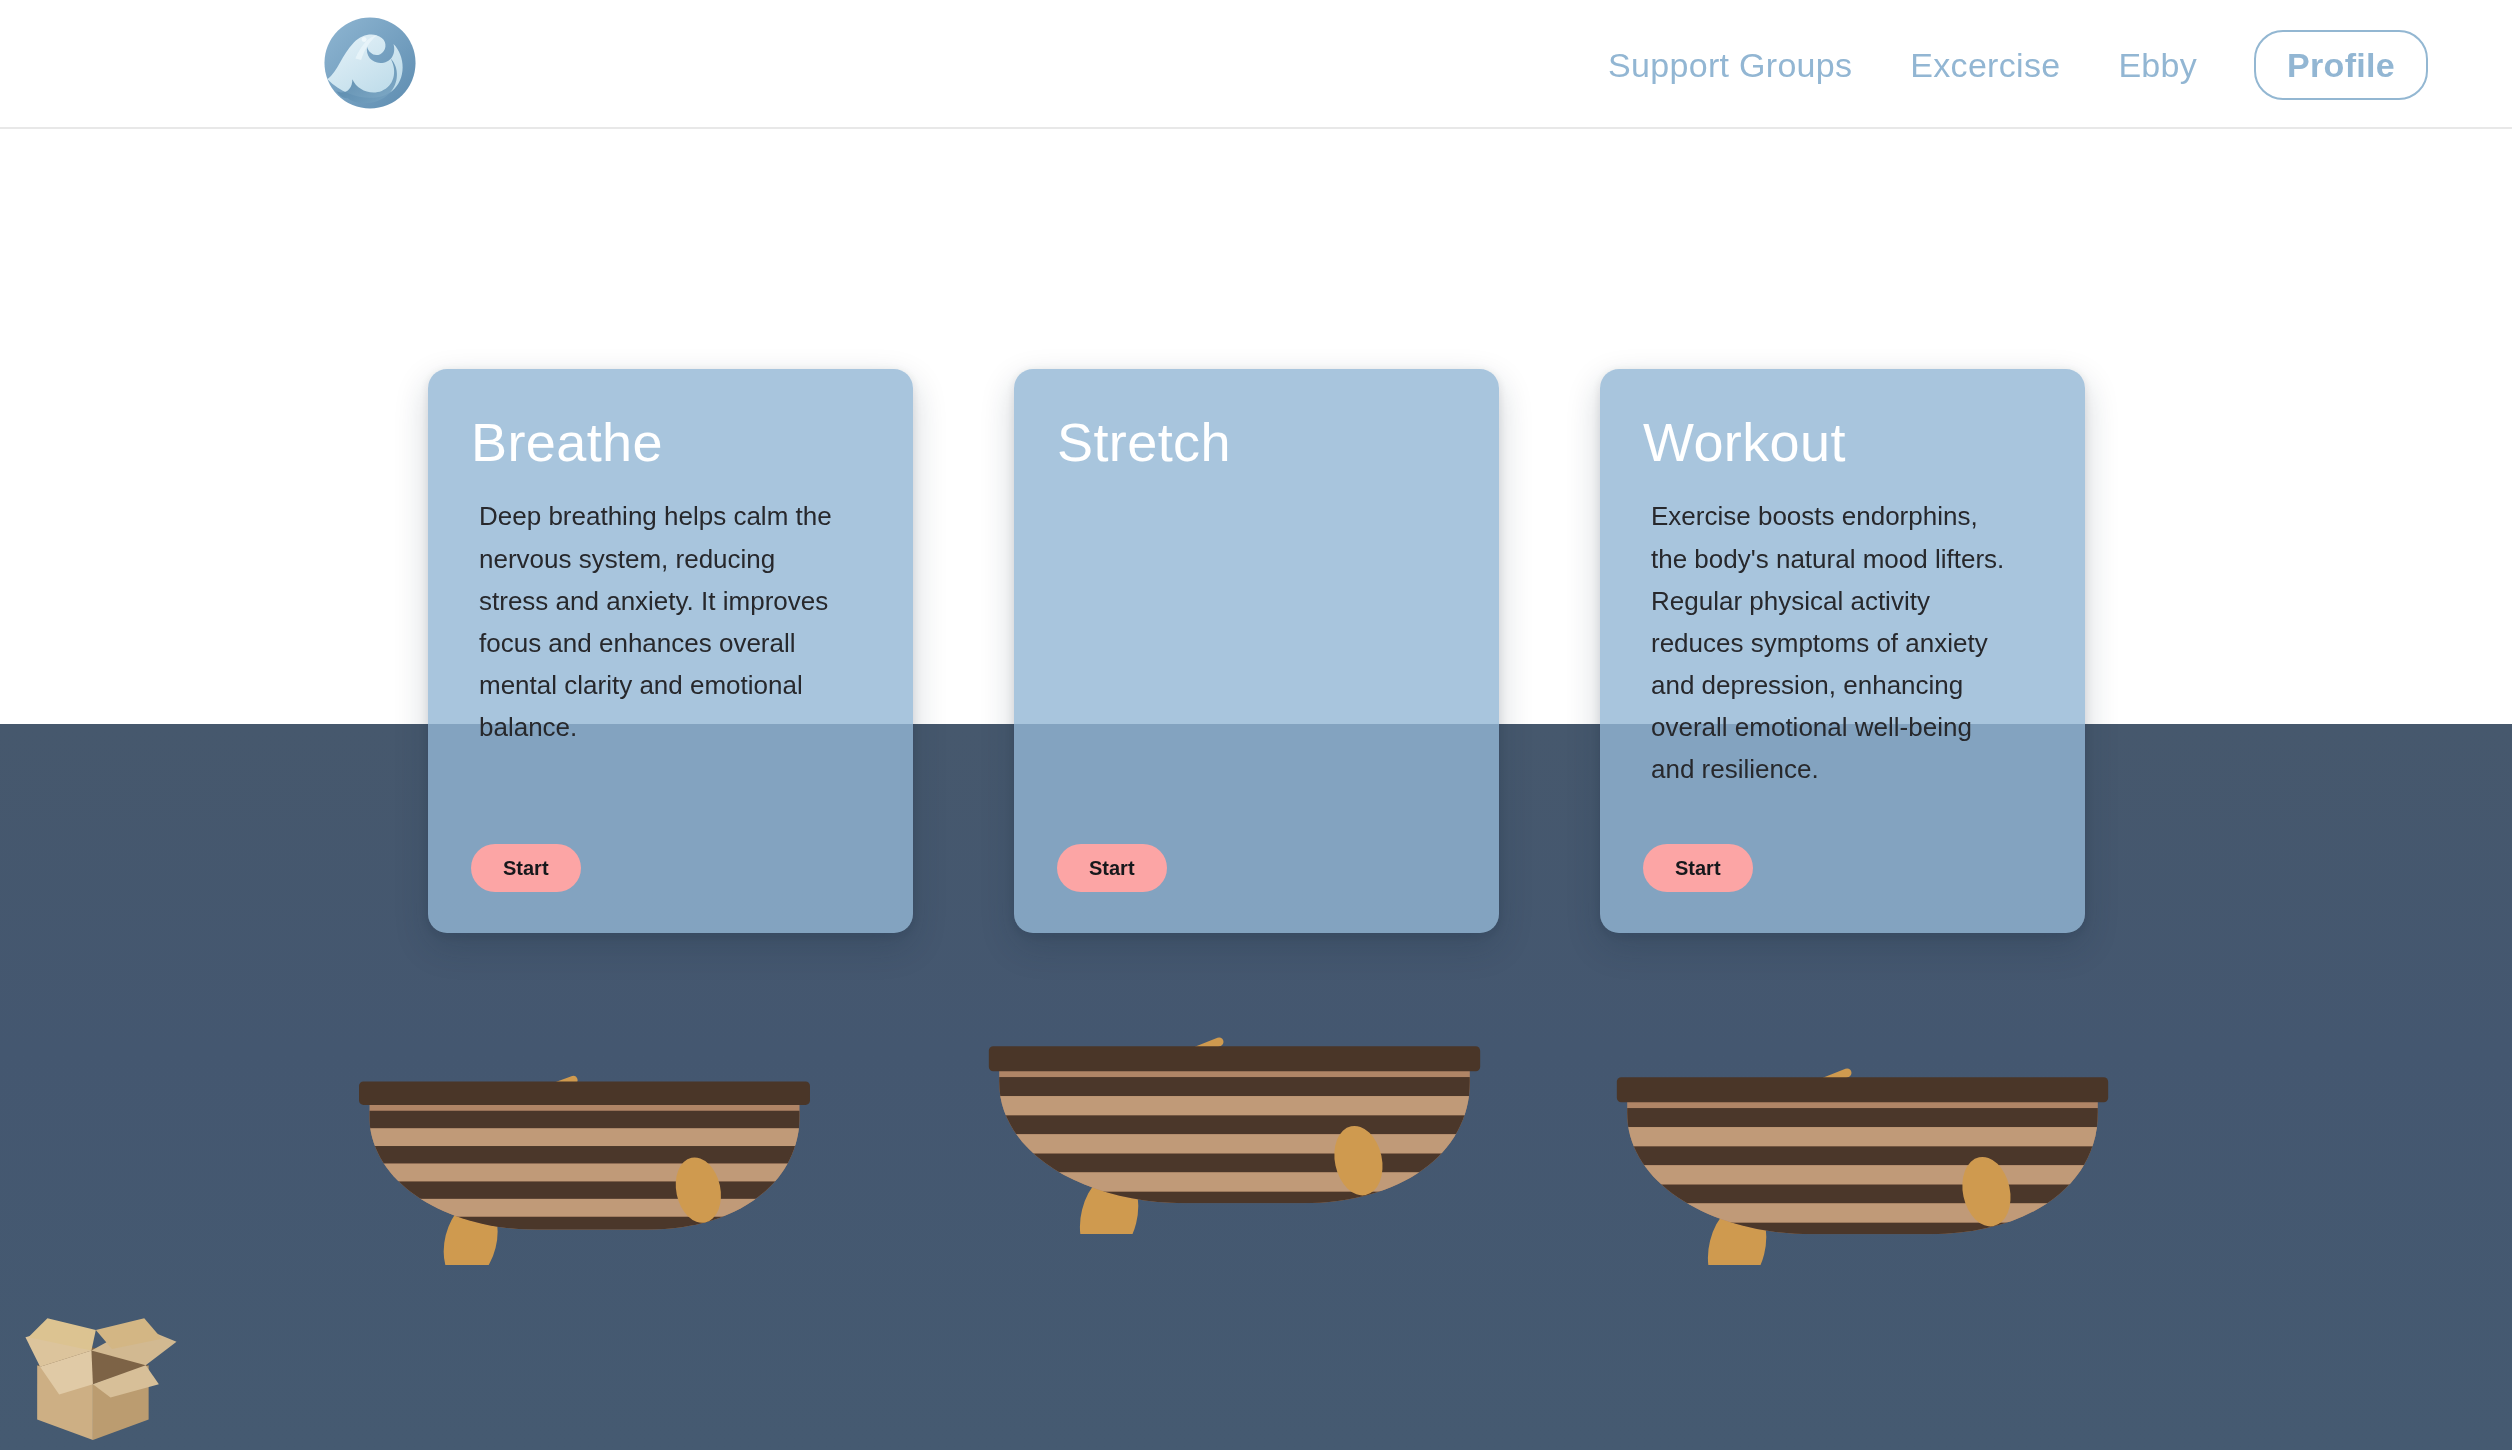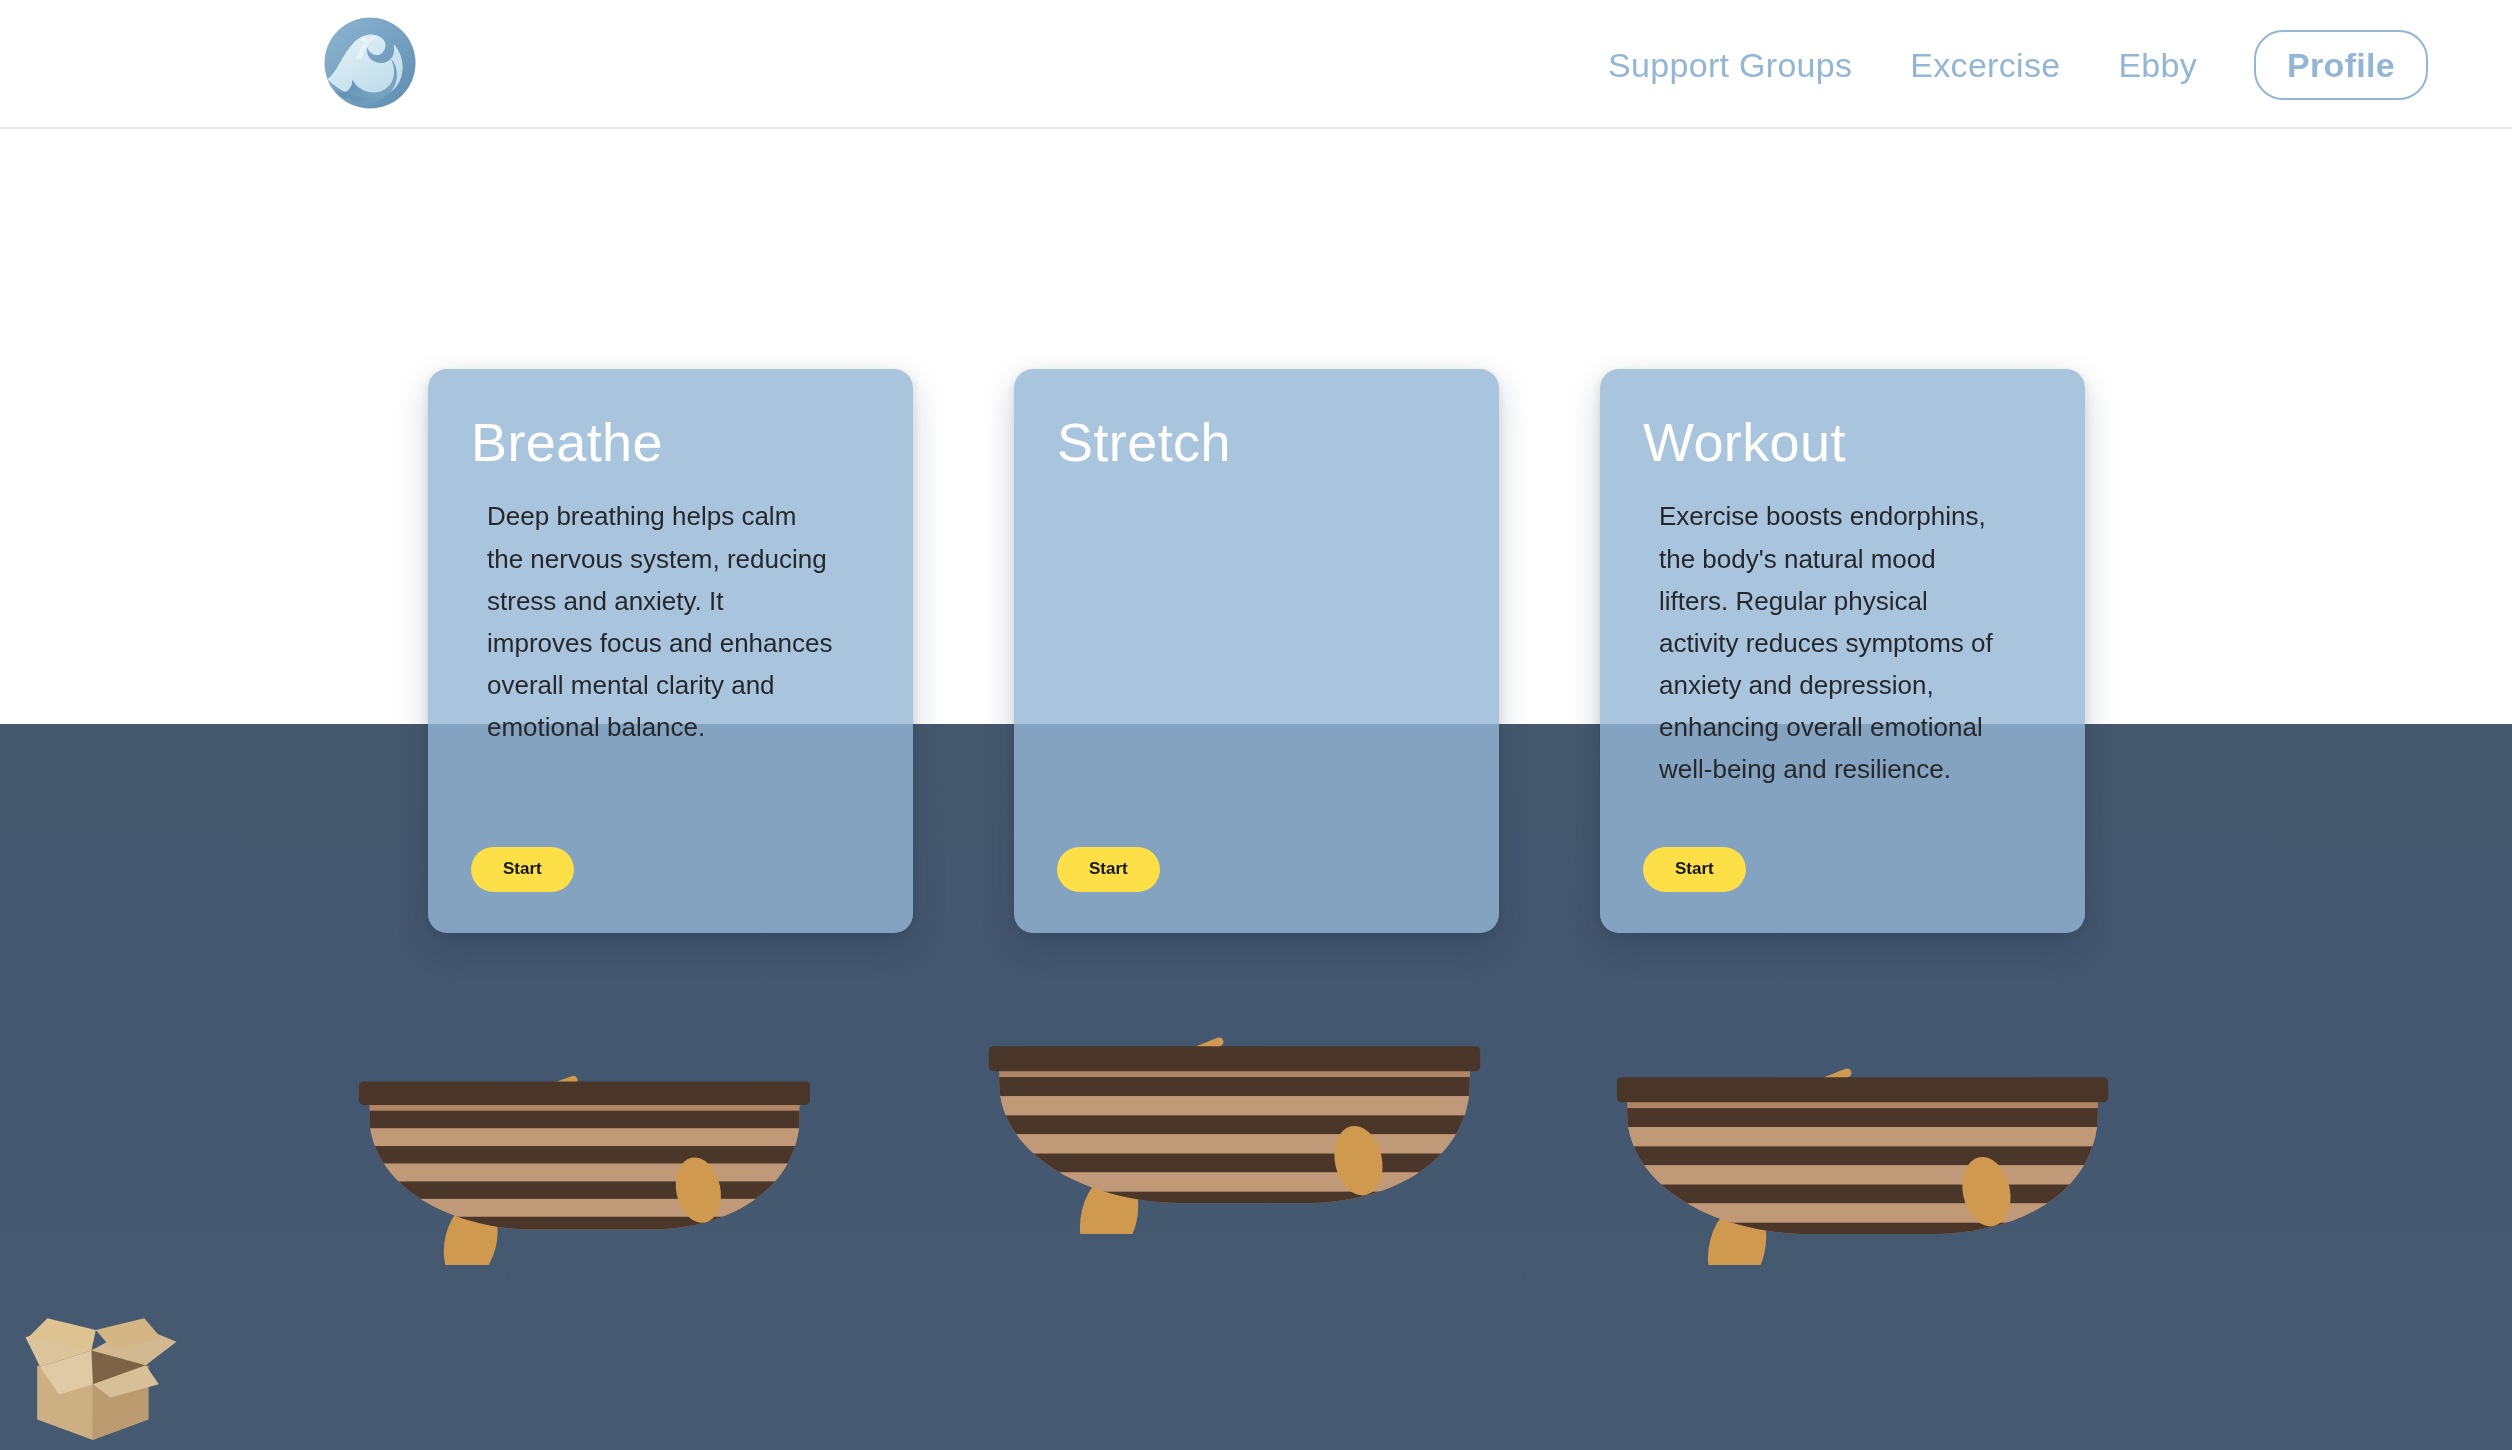--- a/index.html
+++ b/index.html
@@ -86,33 +86,33 @@
     font-weight:400;
     line-height:1;
     letter-spacing:0.4px;
     margin:0 0 26.4px 0;
   }
   .card-body{
     color:#27282c;
     font-size:26px;
     line-height:1.62;
     font-weight:400;
-    margin:16px;
+    margin:8px;
     max-width:411px;
   }
   .start-btn{
     position:absolute;
     left:43px;
     bottom:41px;
-    background:#fde047;
+    background:#fca5a5;
     color:#16181c;
     border:none;
     border-radius:29px;
     font-family:"Liberation Sans", sans-serif;
-    font-size:17px;
+    font-size:20px;
     font-weight:700;
     padding:13.2px 32px;
     cursor:pointer;
     line-height:1.1;
   }
 
   
   .boat{position:absolute;z-index:20;}
   .boat svg{display:block;}
   .boat-1{left:353px;top:1052px;}

